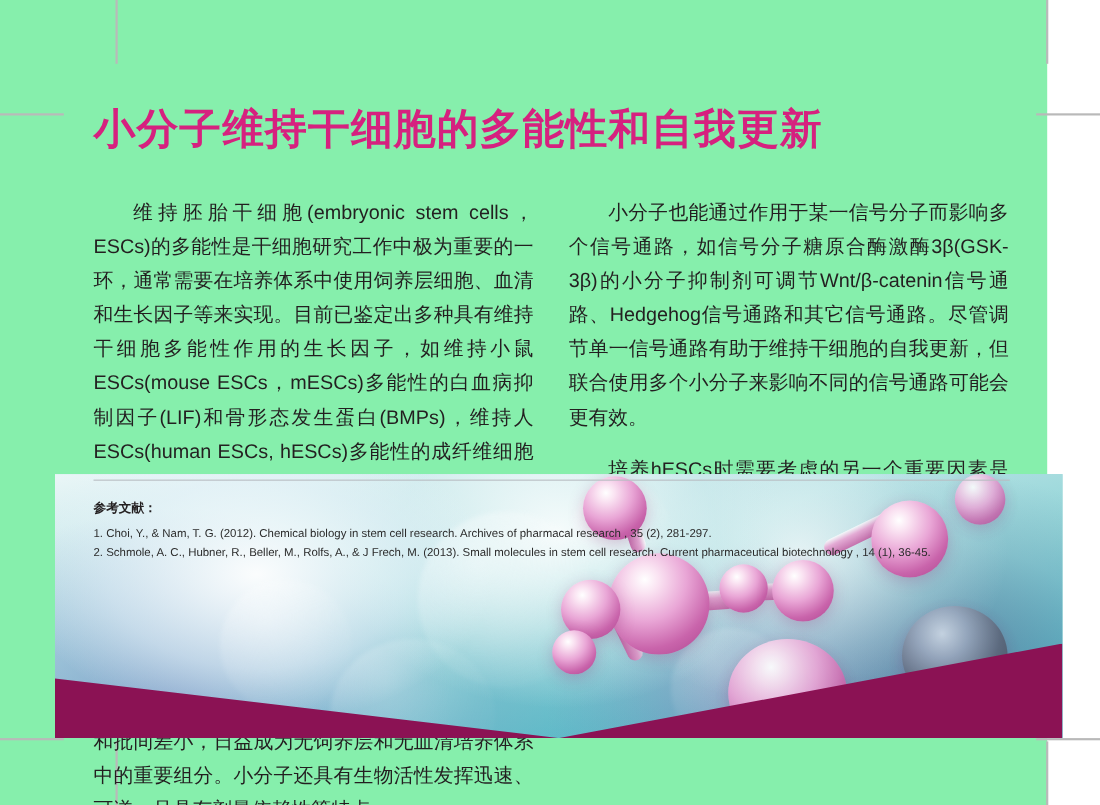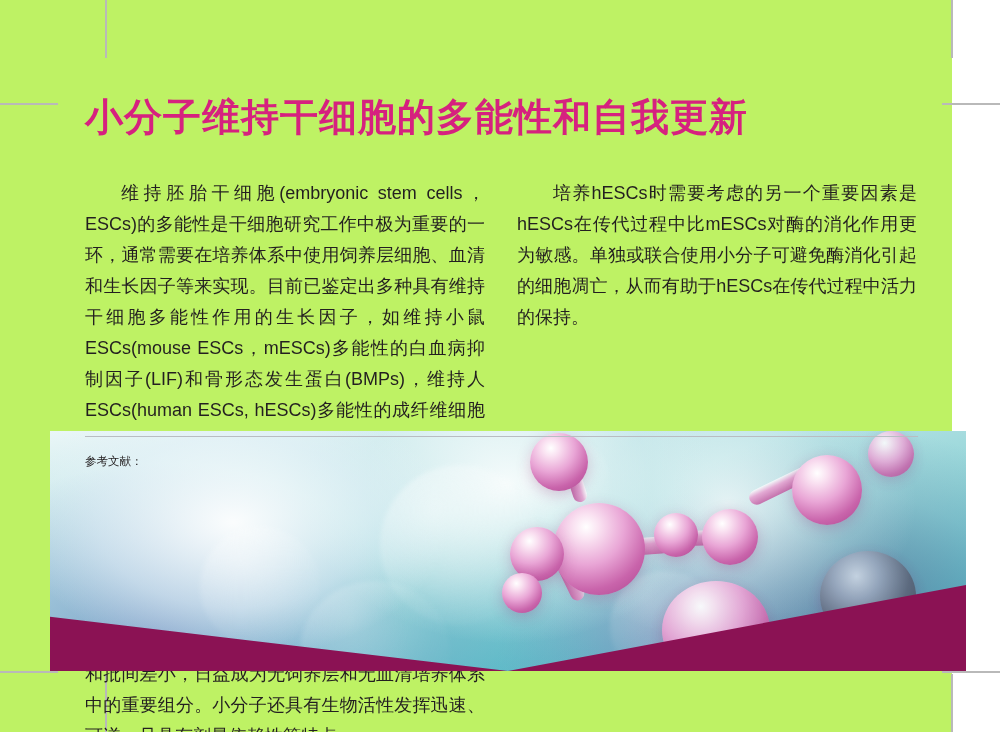--- a/index.html
+++ b/index.html
@@ -6,21 +6,21 @@
   * { margin:0; padding:0; box-sizing:border-box; }
   html, body {
     width:1000px; height:732px;
     background:#ffffff;
     font-family:"Liberation Sans","DejaVu Sans",sans-serif;
     overflow:hidden;
   }
   #page {
     position:relative;
     width:952px; height:732px;
-    background:#bef264;
+    background:#86efac;
   }
 
   
   .cropmark { position:absolute; background:#b9b9b9; }
   .cm-v { width:2px; height:58px; }
   .cm-h { height:2px; width:58px; }
 
   .cm-tl-v { left:105px; top:0px; }
   .cm-tl-h { left:0px;   top:103px; }
   .cm-tr-v { left:951px; top:0px; }
@@ -127,21 +127,21 @@
     left:85px; top:436px;
     width:833px;
   }
   #ref-rule {
     width:833px; height:1px;
     background:#b8bdc2;
     margin-bottom:17px;
   }
   #ref-title {
     font-size:11.5px;
-    font-weight:normal;
+    font-weight:bold;
     color:#231f20;
     margin-bottom:9px;
     font-family:"DejaVu Sans","Liberation Sans",sans-serif;
   }
   .ref-item {
     font-size:10.4px;
     line-height:1.62;
     color:#2b2b2b;
     white-space:nowrap;
     font-family:"Liberation Sans","DejaVu Sans",sans-serif;
@@ -162,20 +162,21 @@
   <div class="cropmark cm-h cm-br-h"></div>
 
   <h1 id="title">小分子维持干细胞的多能性和自我更新</h1>
 
   <div id="columns">
     <div class="col">
       <p class="para">维持胚胎干细胞(embryonic stem cells，ESCs)的多能性是干细胞研究工作中极为重要的一环，通常需要在培养体系中使用饲养层细胞、血清和生长因子等来实现。目前已鉴定出多种具有维持干细胞多能性作用的生长因子，如维持小鼠ESCs(mouse ESCs，mESCs)多能性的白血病抑制因子(LIF)和骨形态发生蛋白(BMPs)，维持人ESCs(human ESCs, hESCs)多能性的成纤维细胞生长因子2(FGF-2)和转化生长因子β(TGF-β)。Wnt信号通路则对维持mESCs和hESCs的多能性均很重要。</p>
       <p class="para">在培养体系中存在不明确的成分，如饲养层细胞和血清等时，实验的可变性和病原体污染的可能性会增加。因此，亟需建立无饲养层和无血清的干细胞培养体系。小分子因其化学成分明确、纯度高和批间差小，日益成为无饲养层和无血清培养体系中的重要组分。小分子还具有生物活性发挥迅速、可逆，且具有剂量依赖性等特点 。</p>
     </div>
     <div class="col">
+      <p class="para">小分子也能通过作用于某一信号分子而影响多个信号通路，如信号分子糖原合酶激酶3β(GSK-3β)的小分子抑制剂可调节Wnt/β-catenin信号通路、Hedgehog信号通路和其它信号通路。尽管调节单一信号通路有助于维持干细胞的自我更新，但联合使用多个小分子来影响不同的信号通路可能会更有效。</p>
       <p class="para">培养hESCs时需要考虑的另一个重要因素是hESCs在传代过程中比mESCs对酶的消化作用更为敏感。单独或联合使用小分子可避免酶消化引起的细胞凋亡，从而有助于hESCs在传代过程中活力的保持。</p>
     </div>
   </div>
 
   <div id="artwork">
     <div id="art-bg"></div>
 
     <div class="bubble" style="left:330px; top:34px; width:160px; height:160px; opacity:.55;"></div>
     <div class="bubble" style="left:150px; top:96px; width:120px; height:120px; opacity:.40;"></div>
     <div class="bubble" style="left:470px; top:6px; width:90px;  height:90px;  opacity:.45;"></div>
@@ -199,15 +200,17 @@
     <div class="mol" style="left:612px; top:150px; width:108px; height:98px; opacity:.92;"></div>
     <div class="mol dark" style="left:770px; top:120px; width:96px; height:90px; opacity:.88;"></div>
     <div class="mol dark" style="left:700px; top:190px; width:70px; height:60px; opacity:.55;"></div>
 
     <div id="wine-band"></div>
   </div>
 
   <div id="refs">
     <div id="ref-rule"></div>
     <div id="ref-title">参考文献：</div>
+    <div class="ref-item">1. Choi, Y., &amp; Nam, T. G. (2012). Chemical biology in stem cell research.  Archives of pharmacal research , 35 (2), 281-297.</div>
+    <div class="ref-item">2. Schmole, A. C., Hubner, R., Beller, M., Rolfs, A., &amp; J Frech, M. (2013). Small molecules in stem cell research.  Current pharmaceutical biotechnology , 14 (1), 36-45.</div>
   </div>
 
 </div>
 
 </body></html>

